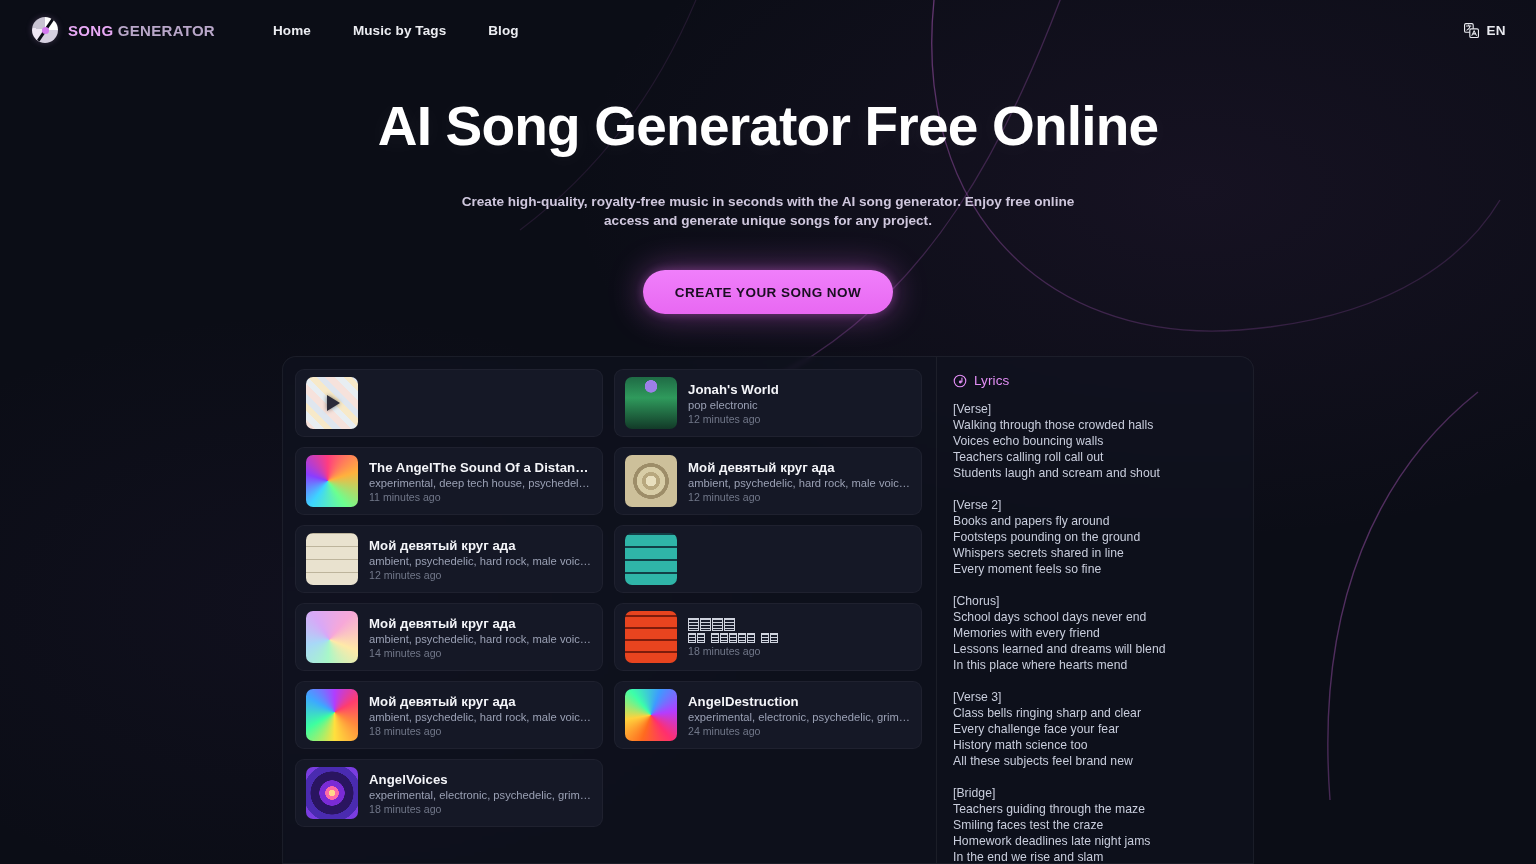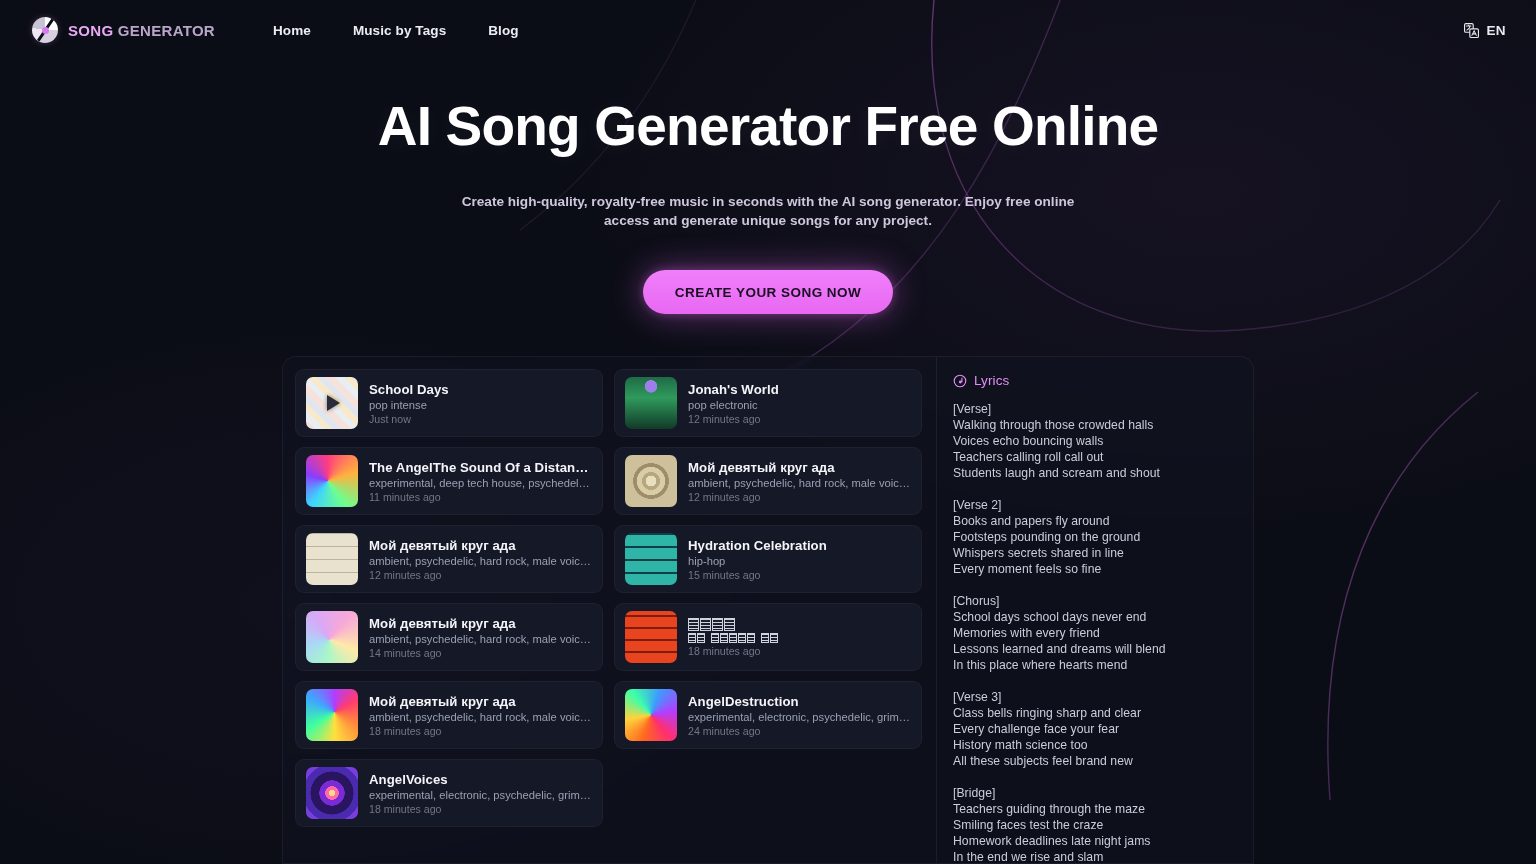--- a/index.html
+++ b/index.html
@@ -207,25 +207,20 @@
   <div class="panel">
 
     <div class="songs">
       <div class="col">
           <div class="card">
             <div class="thumb" style="background-image: repeating-linear-gradient(45deg, rgb(246, 226, 220) 0px, rgb(246, 226, 220) 7px, rgb(232, 238, 242) 7px, rgb(232, 238, 242) 13px, rgb(247, 233, 201) 13px, rgb(247, 233, 201) 19px, rgb(223, 230, 239) 19px, rgb(223, 230, 239) 25px), radial-gradient(circle at 30% 35%, rgb(199, 217, 232) 0px, rgb(199, 217, 232) 5px, transparent 6px), radial-gradient(circle at 70% 70%, rgb(233, 185, 173) 0px, rgb(233, 185, 173) 6px, transparent 7px); background-size: cover;">
               <div class="play-ov">
                 <span class="play-tri"></span>
               </div>
             </div>
-            <div class="meta">
-              <div class="c-title">School Days</div>
-              <div class="c-genre">pop intense</div>
-              <div class="c-time">Just now</div>
-            </div>
           </div>
           <div class="card">
             <div class="thumb" style="background-image: conic-gradient(at 42% 50%, rgb(255, 61, 127), rgb(255, 177, 61), rgb(108, 255, 143), rgb(61, 212, 255), rgb(138, 61, 255), rgb(255, 61, 127)), radial-gradient(circle at 42% 50%, rgb(255, 217, 160) 0px, rgb(255, 217, 160) 6%, transparent 7%); background-size: cover;"></div>
             <div class="meta">
               <div class="c-title">The AngelThe Sound Of a Distant…</div>
               <div class="c-genre">experimental, deep tech house, psychedelic,…</div>
               <div class="c-time">11 minutes ago</div>
             </div>
           </div>
           <div class="card">
@@ -273,25 +268,20 @@
           <div class="card">
             <div class="thumb" style="background-image: radial-gradient(circle, rgb(232, 223, 190) 0px, rgb(232, 223, 190) 14%, rgb(183, 167, 126) 15%, rgb(183, 167, 126) 24%, rgb(216, 205, 166) 25%, rgb(216, 205, 166) 38%, rgb(157, 141, 104) 39%, rgb(157, 141, 104) 48%, rgb(205, 192, 154) 49%, rgb(205, 192, 154) 100%); background-size: cover;"></div>
             <div class="meta">
               <div class="c-title">Мой девятый круг ада</div>
               <div class="c-genre">ambient, psychedelic, hard rock, male voice, nu…</div>
               <div class="c-time">12 minutes ago</div>
             </div>
           </div>
           <div class="card">
             <div class="thumb" style="background-image: repeating-linear-gradient(0deg, rgb(47, 181, 168) 0px, rgb(47, 181, 168) 11px, rgb(18, 63, 70) 11px, rgb(18, 63, 70) 13px), repeating-linear-gradient(90deg, rgba(200, 245, 240, 0.45) 0px, rgba(200, 245, 240, 0.45) 11px, rgb(13, 46, 52) 11px, rgb(13, 46, 52) 13px); background-size: cover;"></div>
-            <div class="meta">
-              <div class="c-title">Hydration Celebration</div>
-              <div class="c-genre">hip-hop</div>
-              <div class="c-time">15 minutes ago</div>
-            </div>
           </div>
           <div class="card">
             <div class="thumb" style="background-image: repeating-linear-gradient(0deg, rgb(232, 68, 31) 0px, rgb(232, 68, 31) 10px, rgb(125, 28, 12) 10px, rgb(125, 28, 12) 12px), repeating-linear-gradient(90deg, rgba(255, 210, 120, 0.55) 0px, rgba(255, 210, 120, 0.55) 10px, rgb(168, 42, 18) 10px, rgb(168, 42, 18) 12px); background-size: cover;"></div>
             <div class="meta">
               <div class="c-title">
                 <span class="tofu-row">
                   <span class="tofu t-title"></span>
                   <span class="tofu t-title"></span>
                   <span class="tofu t-title"></span>
                   <span class="tofu t-title"></span>

